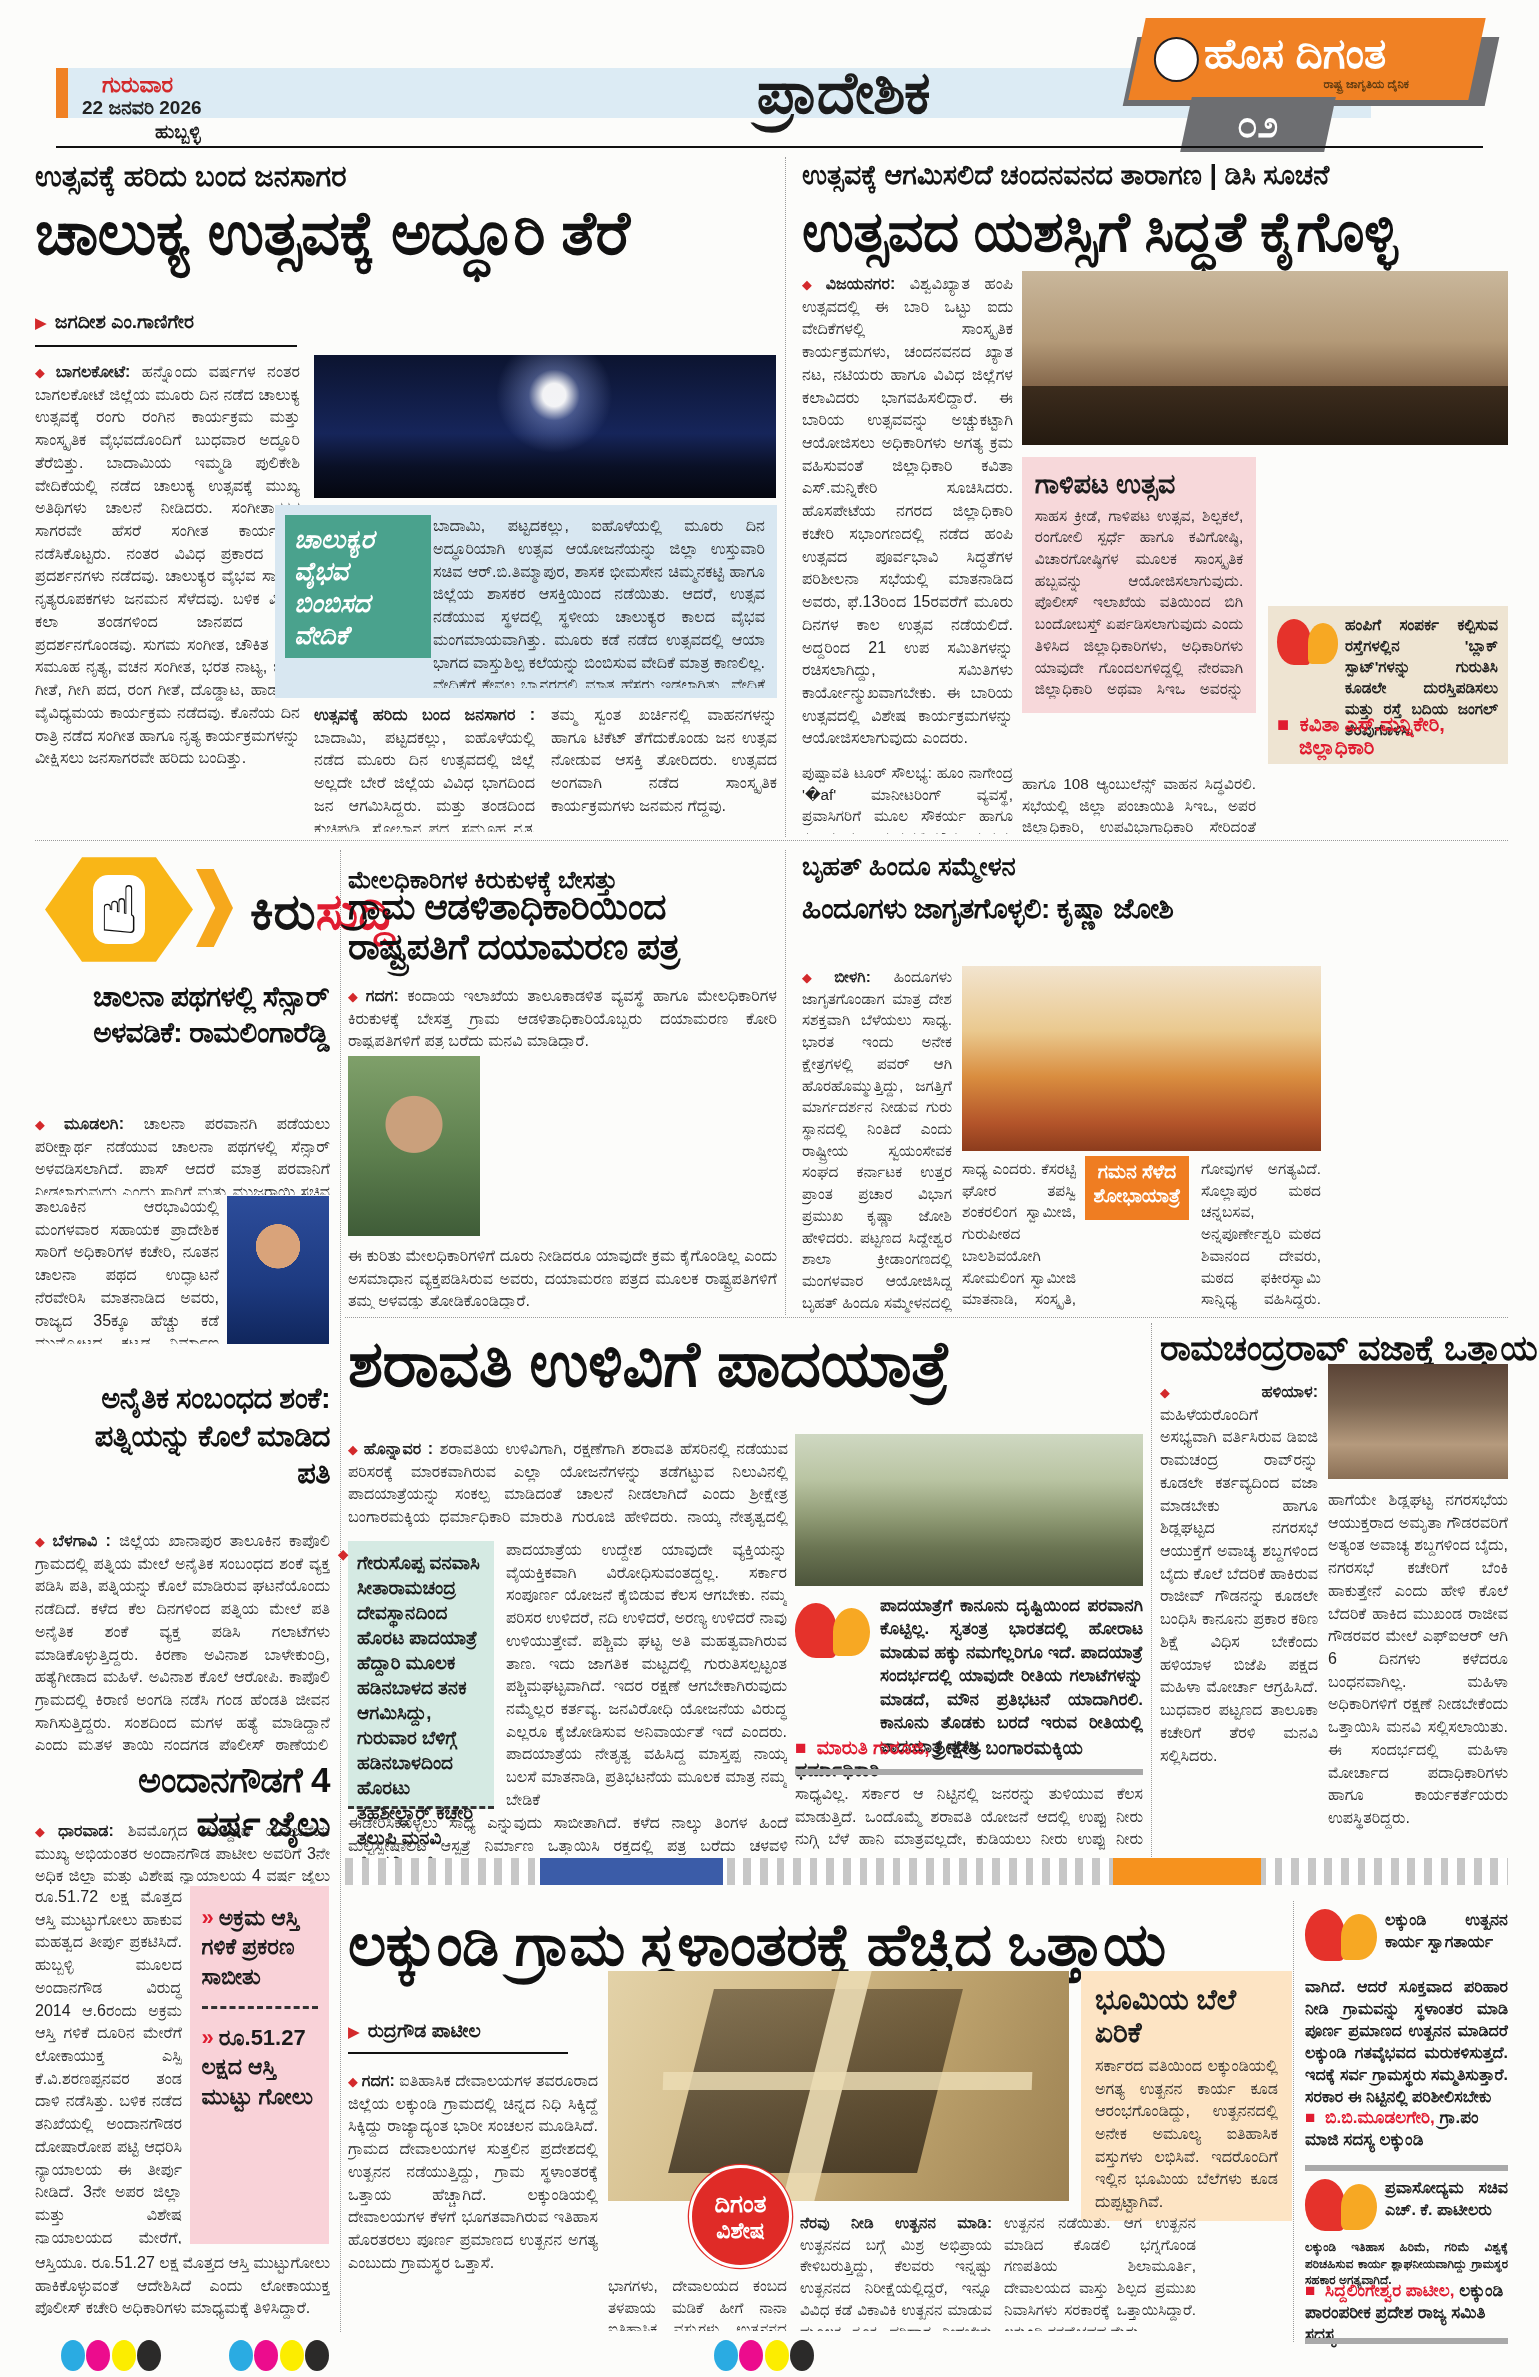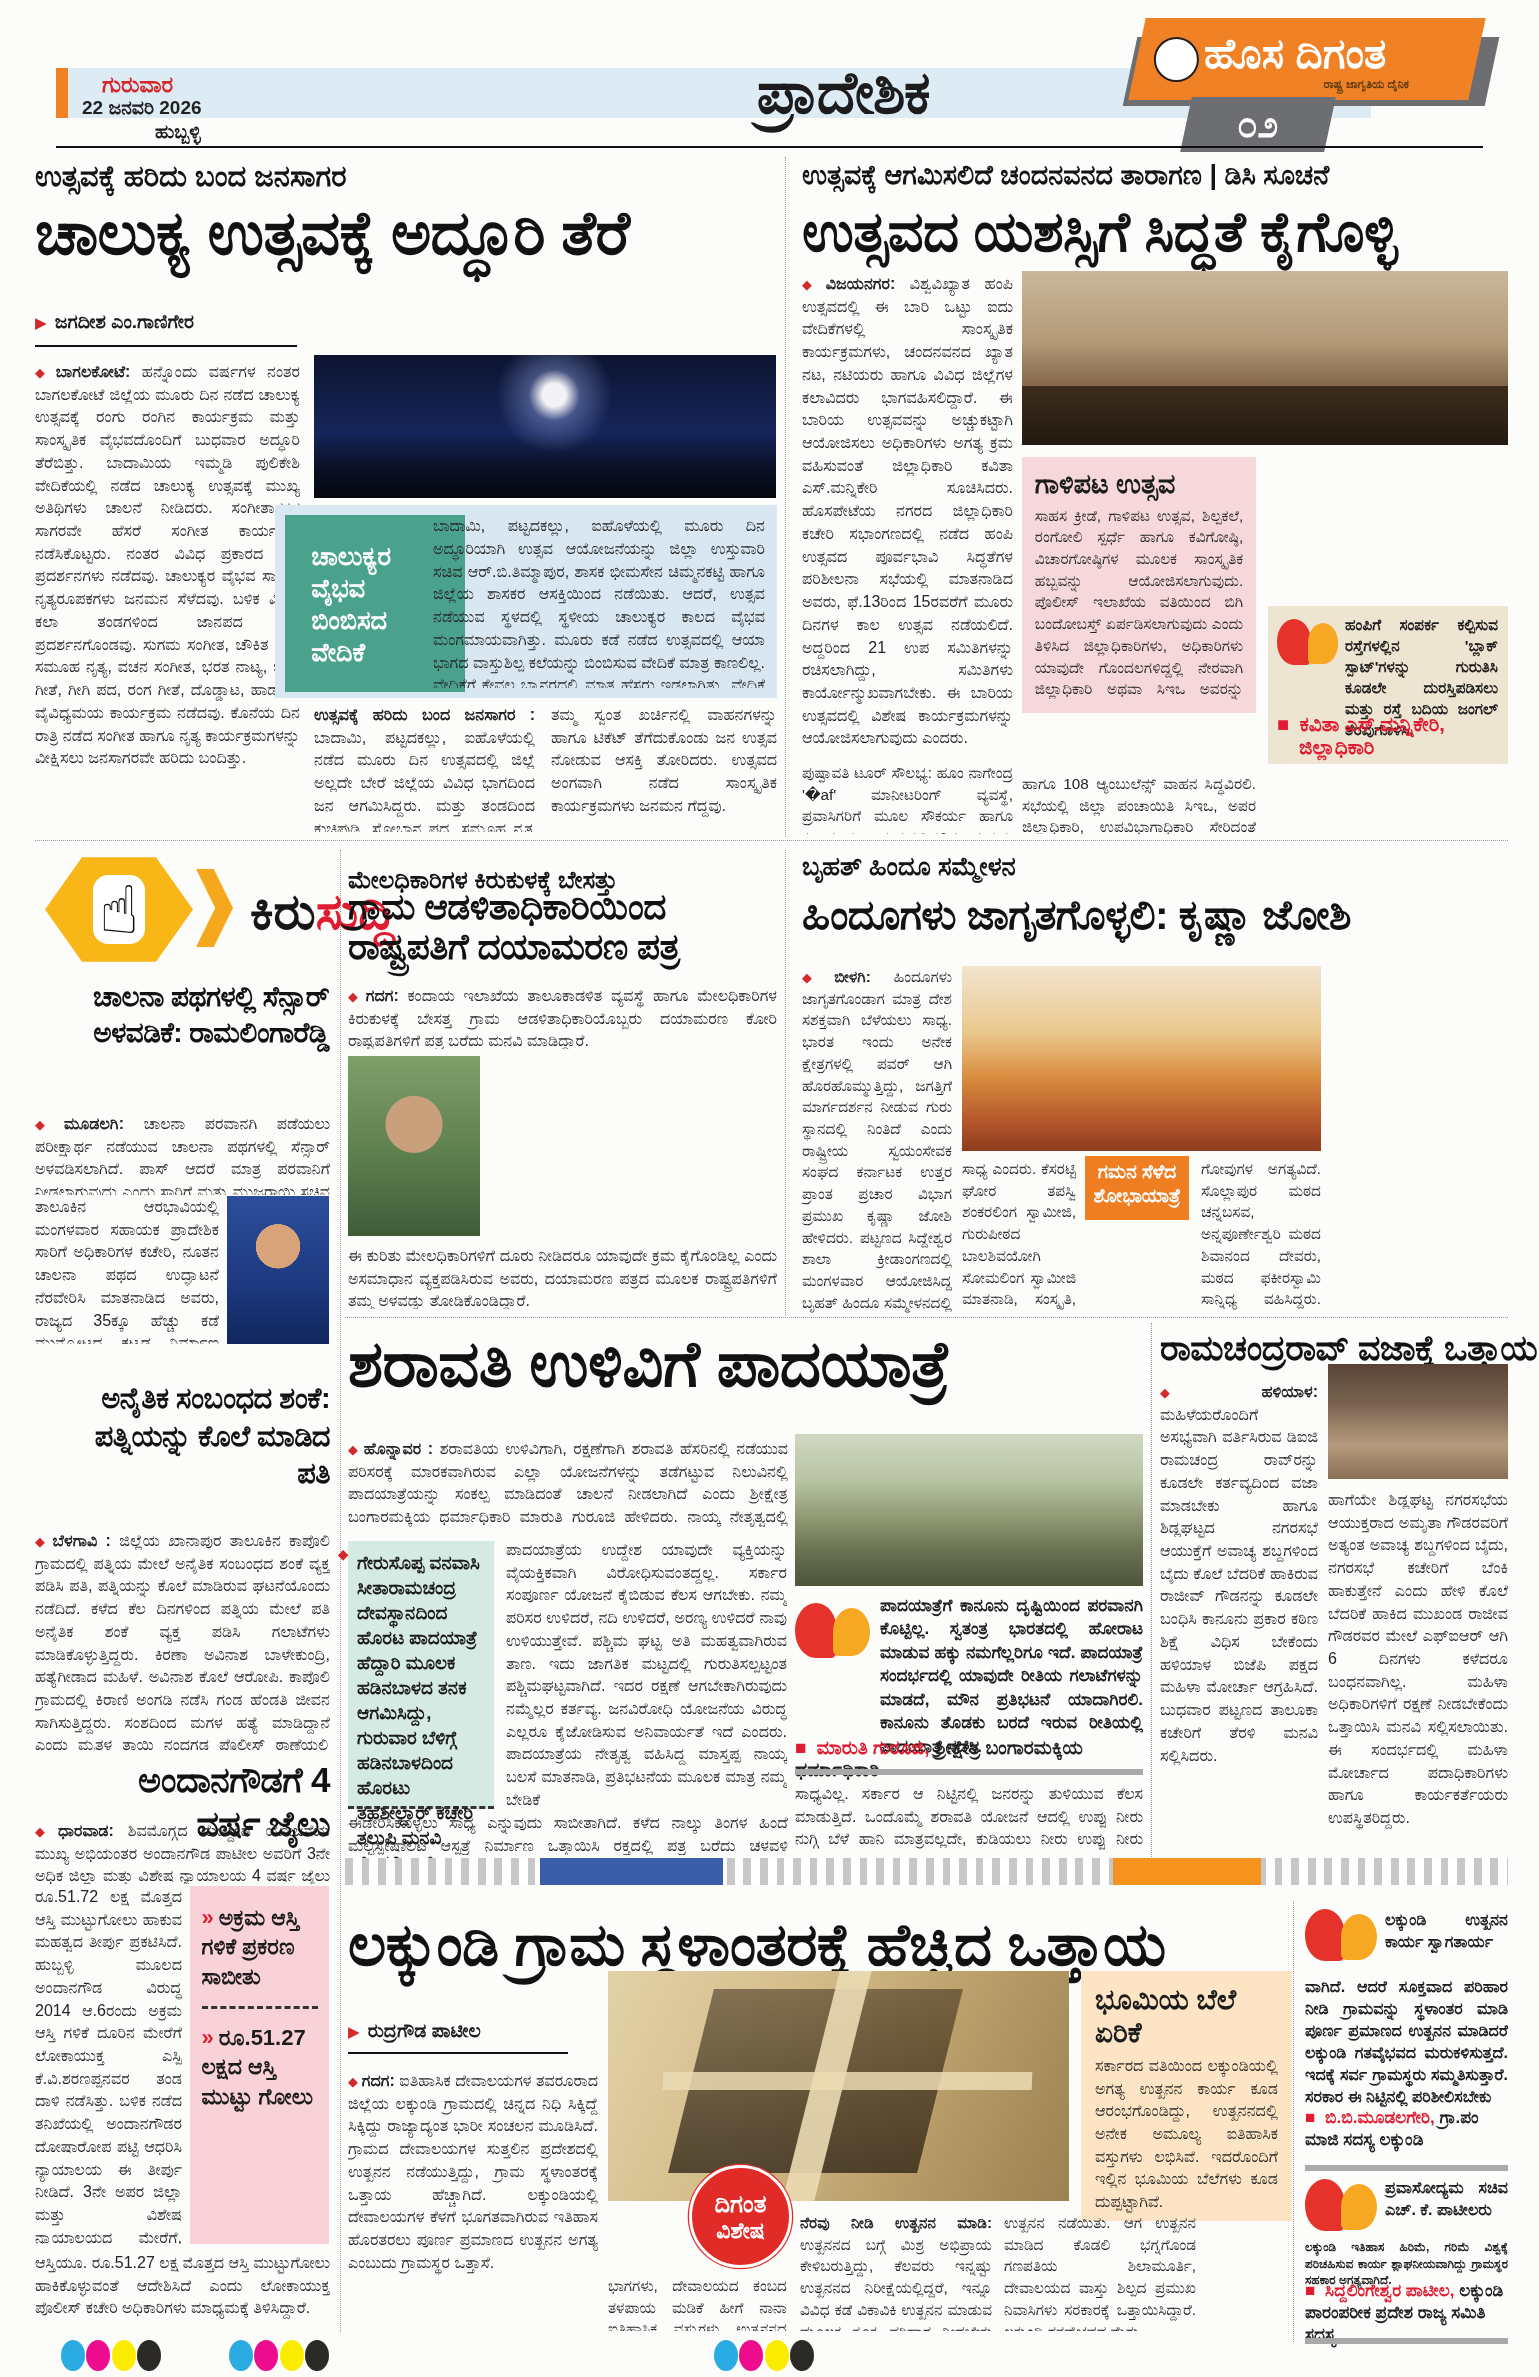--- a/index.html
+++ b/index.html
@@ -75,21 +75,21 @@
   <div class="abs b" style="left:35px;top:361px;width:265px;height:472px;">
     <span class="dm">◆</span><span class="dl">ಬಾಗಲಕೋಟೆ:</span>
     <span>ಹನ್ನೊಂದು ವರ್ಷಗಳ ನಂತರ ಬಾಗಲಕೋಟೆ ಜಿಲ್ಲೆಯ ಮೂರು ದಿನ ನಡೆದ ಚಾಲುಕ್ಯ ಉತ್ಸವಕ್ಕೆ ರಂಗು ರಂಗಿನ ಕಾರ್ಯಕ್ರಮ ಮತ್ತು ಸಾಂಸ್ಕೃತಿಕ ವೈಭವದೊಂದಿಗೆ ಬುಧವಾರ ಅದ್ಧೂರಿ ತೆರೆಬಿತ್ತು. ಬಾದಾಮಿಯ ಇಮ್ಮಡಿ ಪುಲಿಕೇಶಿ ವೇದಿಕೆಯಲ್ಲಿ ನಡೆದ ಚಾಲುಕ್ಯ ಉತ್ಸವಕ್ಕೆ ಮುಖ್ಯ ಅತಿಥಿಗಳು ಚಾಲನೆ ನೀಡಿದರು. ಸಂಗೀತಾಸಕ್ತರ ಸಾಗರವೇ ಹೆಸರೆ ಸಂಗೀತ ಕಾರ್ಯಕ್ರಮ ನಡೆಸಿಕೊಟ್ಟರು. ನಂತರ ವಿವಿಧ ಪ್ರಕಾರದ ನೃತ್ಯ ಪ್ರದರ್ಶನಗಳು ನಡೆದವು. ಚಾಲುಕ್ಯರ ವೈಭವ ಸಾರುವ ನೃತ್ಯರೂಪಕಗಳು ಜನಮನ ಸೆಳೆದವು. ಬಳಿಕ ವಿವಿಧ ಕಲಾ ತಂಡಗಳಿಂದ ಜಾನಪದ ಕಲೆ ಪ್ರದರ್ಶನಗೊಂಡವು. ಸುಗಮ ಸಂಗೀತ, ಚೌಕಿತ ಪದ, ಸಮೂಹ ನೃತ್ಯ, ವಚನ ಸಂಗೀತ, ಭರತ ನಾಟ್ಯ, ಭಾವ ಗೀತೆ, ಗೀಗಿ ಪದ, ರಂಗ ಗೀತೆ, ದೊಡ್ಡಾಟ, ಹಾಡುಗಳ ವೈವಿಧ್ಯಮಯ ಕಾರ್ಯಕ್ರಮ ನಡೆದವು. ಕೊನೆಯ ದಿನ ರಾತ್ರಿ ನಡೆದ ಸಂಗೀತ ಹಾಗೂ ನೃತ್ಯ ಕಾರ್ಯಕ್ರಮಗಳನ್ನು ವೀಕ್ಷಿಸಲು ಜನಸಾಗರವೇ ಹರಿದು ಬಂದಿತ್ತು.</span>
   </div>
 
   <div class="abs photo" style="left:314px;top:355px;width:462px;height:143px;background:
      radial-gradient(circle at 52% 28%, rgba(255,255,255,.95) 0 11.5px, rgba(170,190,255,.35) 25.6px, transparent 58px),
      linear-gradient(180deg,#0c1430 0%,#16255a 55%,#0a1026 78%,#05070f 100%);"></div>
 
   <div class="abs capbox" style="left:275px;top:505px;width:502px;height:193px;">
-    <div class="abs tealtag" style="left:10.2px;top:10.2px;width:128px;height:125px;padding:26px;font-size:25.6px;">ಚಾಲುಕ್ಯರ ವೈಭವ ಬಿಂಬಿಸದ ವೇದಿಕೆ</div>
+    <div class="abs tealtag" style="left:10.2px;top:10.2px;width:128px;height:125px;padding:9px;font-size:25.6px;font-style:italic;">ಚಾಲುಕ್ಯರ ವೈಭವ ಬಿಂಬಿಸದ ವೇದಿಕೆ</div>
     <div class="abs b" style="left:158px;top:10.2px;width:332px;height:173px;font-size:16px;">ಬಾದಾಮಿ, ಪಟ್ಟದಕಲ್ಲು, ಐಹೊಳೆಯಲ್ಲಿ ಮೂರು ದಿನ ಅದ್ಧೂರಿಯಾಗಿ ಉತ್ಸವ ಆಯೋಜನೆಯನ್ನು ಜಿಲ್ಲಾ ಉಸ್ತುವಾರಿ ಸಚಿವ ಆರ್.ಬಿ.ತಿಮ್ಮಾಪುರ, ಶಾಸಕ ಭೀಮಸೇನ ಚಿಮ್ಮನಕಟ್ಟಿ ಹಾಗೂ ಜಿಲ್ಲೆಯ ಶಾಸಕರ ಆಸಕ್ತಿಯಿಂದ ನಡೆಯಿತು. ಆದರೆ, ಉತ್ಸವ ನಡೆಯುವ ಸ್ಥಳದಲ್ಲಿ ಸ್ಥಳೀಯ ಚಾಲುಕ್ಯರ ಕಾಲದ ವೈಭವ ಮಂಗಮಾಯವಾಗಿತ್ತು. ಮೂರು ಕಡೆ ನಡೆದ ಉತ್ಸವದಲ್ಲಿ ಆಯಾ ಭಾಗದ ವಾಸ್ತುಶಿಲ್ಪ ಕಲೆಯನ್ನು ಬಿಂಬಿಸುವ ವೇದಿಕೆ ಮಾತ್ರ ಕಾಣಲಿಲ್ಲ. ವೇದಿಕೆಗೆ ಕೇವಲ ಬ್ಯಾನರದಲ್ಲಿ ಮಾತ್ರ ಹೆಸರು ಇಡಲಾಗಿತ್ತು. ವೇದಿಕೆ ಮುಂಭಾಗ ಸಹ ವೇದಿಕೆಯ ಹೆಸರು ಅಳವಡಿಸಿರಲಿಲ್ಲ. ಹಂಪಿ ಉತ್ಸವದಲ್ಲಿ ಕಂಡು ಬಂದ ವೇದಿಕೆಯೇ ಬಾದಾಮಿ ಚಾಲುಕ್ಯರ ಉತ್ಸವದಲ್ಲಿಯೂ ರಾರಾಜಿಸಿತು.</div>
   </div>
 
   <div class="abs" style="left:314px;top:704px;width:221px;height:128px;">
     <div class="b" style="height:128px;">
       <span style="font-weight:bold;">ಉತ್ಸವಕ್ಕೆ ಹರಿದು ಬಂದ ಜನಸಾಗರ :</span>
       <span>ಬಾದಾಮಿ, ಪಟ್ಟದಕಲ್ಲು, ಐಹೊಳೆಯಲ್ಲಿ ನಡೆದ ಮೂರು ದಿನ ಉತ್ಸವದಲ್ಲಿ ಜಿಲ್ಲೆ ಅಲ್ಲದೇ ಬೇರೆ ಜಿಲ್ಲೆಯ ವಿವಿಧ ಭಾಗದಿಂದ ಜನ ಆಗಮಿಸಿದ್ದರು. ಮತ್ತು ತಂಡದಿಂದ ಕುಚಿಪುಡಿ, ಸೋಬಾನ ಪದ, ಸಮೂಹ ನೃತ್ಯ ಸೇರಿದಂತೆ ಸ್ಥಳೀಯ ಹಾಗೂ ರಾಜ್ಯದ ಕಲಾವಿದರು ಕಲೆ ಪ್ರದರ್ಶಿಸಿದರು.</span>
     </div>
   </div>
   <div class="abs b" style="left:551px;top:704px;width:226px;height:128px;">ತಮ್ಮ ಸ್ವಂತ ಖರ್ಚಿನಲ್ಲಿ ವಾಹನಗಳನ್ನು ಹಾಗೂ ಟಿಕೆಟ್ ತೆಗೆದುಕೊಂಡು ಜನ ಉತ್ಸವ ನೋಡುವ ಆಸಕ್ತಿ ತೋರಿದರು. ಉತ್ಸವದ ಅಂಗವಾಗಿ ನಡೆದ ಸಾಂಸ್ಕೃತಿಕ ಕಾರ್ಯಕ್ರಮಗಳು ಜನಮನ ಗೆದ್ದವು.</div>
@@ -181,21 +181,21 @@
   <div class="abs b" style="left:348px;top:985px;width:429px;height:64px;">
     <span class="dm">◆</span><span class="dl">ಗದಗ:</span>
     <span>ಕಂದಾಯ ಇಲಾಖೆಯ ತಾಲೂಕಾಡಳಿತ ವ್ಯವಸ್ಥೆ ಹಾಗೂ ಮೇಲಧಿಕಾರಿಗಳ ಕಿರುಕುಳಕ್ಕೆ ಬೇಸತ್ತ ಗ್ರಾಮ ಆಡಳಿತಾಧಿಕಾರಿಯೊಬ್ಬರು ದಯಾಮರಣ ಕೋರಿ ರಾಷ್ಟ್ರಪತಿಗಳಿಗೆ ಪತ್ರ ಬರೆದು ಮನವಿ ಮಾಡಿದ್ದಾರೆ.</span>
   </div>
   <div class="abs photo" style="left:348px;top:1056px;width:132px;height:180px;background:
       radial-gradient(circle at 50% 38%, #caa07c 0 28px, transparent 29px),
       linear-gradient(180deg,#7fa06a 0%,#5d7f4e 55%,#3f5c38 100%);"></div>
   <div class="abs b" style="left:348px;top:1245px;width:429px;height:64px;">ಈ ಕುರಿತು ಮೇಲಧಿಕಾರಿಗಳಿಗೆ ದೂರು ನೀಡಿದರೂ ಯಾವುದೇ ಕ್ರಮ ಕೈಗೊಂಡಿಲ್ಲ ಎಂದು ಅಸಮಾಧಾನ ವ್ಯಕ್ತಪಡಿಸಿರುವ ಅವರು, ದಯಾಮರಣ ಪತ್ರದ ಮೂಲಕ ರಾಷ್ಟ್ರಪತಿಗಳಿಗೆ ತಮ್ಮ ಅಳವಡ್ನು ತೋಡಿಕೊಂಡಿದ್ದಾರೆ.</div>
 
   <div class="abs k" style="left:802px;top:852px;font-size:25.6px;">ಬೃಹತ್ ಹಿಂದೂ ಸಮ್ಮೇಳನ</div>
-  <div class="abs h" style="left:802px;top:893px;width:706px;font-size:41px;">ಹಿಂದೂಗಳು ಜಾಗೃತಗೊಳ್ಳಲಿ: ಕೃಷ್ಣಾ ಜೋಶಿ</div>
+  <div class="abs h" style="left:802px;top:893px;width:706px;font-size:28px;">ಹಿಂದೂಗಳು ಜಾಗೃತಗೊಳ್ಳಲಿ: ಕೃಷ್ಣಾ ಜೋಶಿ</div>
   <div class="abs b" style="left:802px;top:966px;width:150px;height:349px;font-size:15.3px;">
     <span class="dm">◆</span><span class="dl">ಬೀಳಗಿ:</span>
     <span>ಹಿಂದೂಗಳು ಜಾಗೃತಗೊಂಡಾಗ ಮಾತ್ರ ದೇಶ ಸಶಕ್ತವಾಗಿ ಬೆಳೆಯಲು ಸಾಧ್ಯ. ಭಾರತ ಇಂದು ಅನೇಕ ಕ್ಷೇತ್ರಗಳಲ್ಲಿ ಪವರ್ ಆಗಿ ಹೊರಹೊಮ್ಮುತ್ತಿದ್ದು, ಜಗತ್ತಿಗೆ ಮಾರ್ಗದರ್ಶನ ನೀಡುವ ಗುರು ಸ್ಥಾನದಲ್ಲಿ ನಿಂತಿದೆ ಎಂದು ರಾಷ್ಟ್ರೀಯ ಸ್ವಯಂಸೇವಕ ಸಂಘದ ಕರ್ನಾಟಕ ಉತ್ತರ ಪ್ರಾಂತ ಪ್ರಚಾರ ವಿಭಾಗ ಪ್ರಮುಖ ಕೃಷ್ಣಾ ಜೋಶಿ ಹೇಳಿದರು. ಪಟ್ಟಣದ ಸಿದ್ದೇಶ್ವರ ಶಾಲಾ ಕ್ರೀಡಾಂಗಣದಲ್ಲಿ ಮಂಗಳವಾರ ಆಯೋಜಿಸಿದ್ದ ಬೃಹತ್ ಹಿಂದೂ ಸಮ್ಮೇಳನದಲ್ಲಿ ಮುಖ್ಯವಕ್ತಾರರಾಗಿ ಎಲ್ಲೊಂಡು ಮಾತನಾಡಿದ ಅವರು, ನಾವೆಲ್ಲರೂ ಹಿಂದೂ ಎಂಬ ಭಾವನೆಯೊಂದಿಗೆ ಒಂದಾದಾಗ ಮಾತ್ರ ಸಾಮಾಜಿಕ ಸಾಮರಸ್ಯ</span>
   </div>
   <div class="abs photo" style="left:962px;top:966px;width:359px;height:185px;background:
       linear-gradient(180deg,#f2e4cf 0%,#eac98f 35%,#d98d3f 60%,#b3542a 85%,#8c3c1d 100%);"></div>
   <div class="abs orangecap" style="left:1085px;top:1156px;width:104px;height:60px;font-size:19px;padding-top:3.8px;">ಗಮನ ಸೆಳೆದ ಶೋಭಾಯಾತ್ರೆ</div>
   <div class="abs b" style="left:962px;top:1158px;width:114px;height:158px;font-size:15.3px;">ಸಾಧ್ಯ ಎಂದರು. ಕೆಸರಟ್ಟಿ ಘೋರ ತಪಸ್ವಿ ಶಂಕರಲಿಂಗ ಸ್ವಾಮೀಜಿ, ಗುರುಪೀಠದ ಬಾಲಶಿವಯೋಗಿ ಸೋಮಲಿಂಗ ಸ್ವಾಮೀಜಿ ಮಾತನಾಡಿ, ಸಂಸ್ಕೃತಿ, ಸಂಸ್ಕಾರ ಹಾಗೂ ಪರಂಪರೆಗಳು ಉಳಿಯಬೇಕಾದರೆ ಪ್ರತಿಯೊಬ್ಬ ಹಿಂದು ಜಾಗೃತನಾಗಬೇಕು.</div>
   <div class="abs b" style="left:1201px;top:1158px;width:120px;height:158px;font-size:15.3px;">ಗೋವುಗಳ ಅಗತ್ಯವಿದೆ. ಸೊಲ್ಲಾಪುರ ಮಠದ ಚನ್ನಬಸವ, ಅನ್ನಪೂರ್ಣೇಶ್ವರಿ ಮಠದ ಶಿವಾನಂದ ದೇವರು, ಮಠದ ಫಕೀರಸ್ವಾಮಿ ಸಾನ್ನಿಧ್ಯ ವಹಿಸಿದ್ದರು. ಸಮ್ಮೇಳನದ ಸಾಲು.</div>
 

